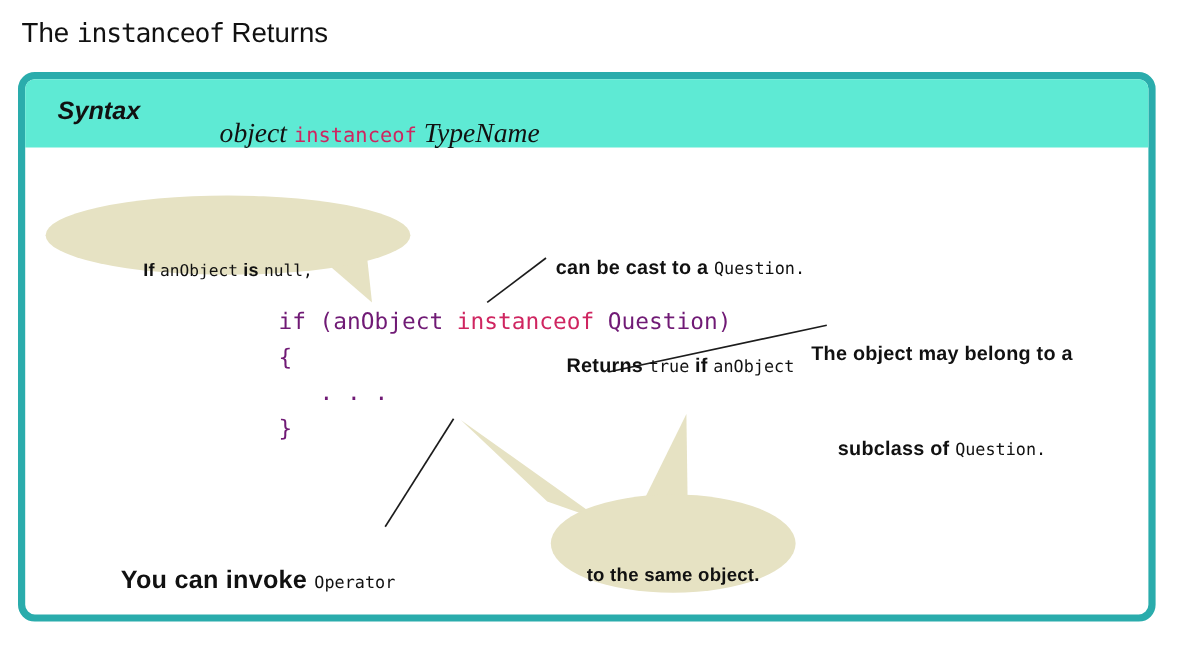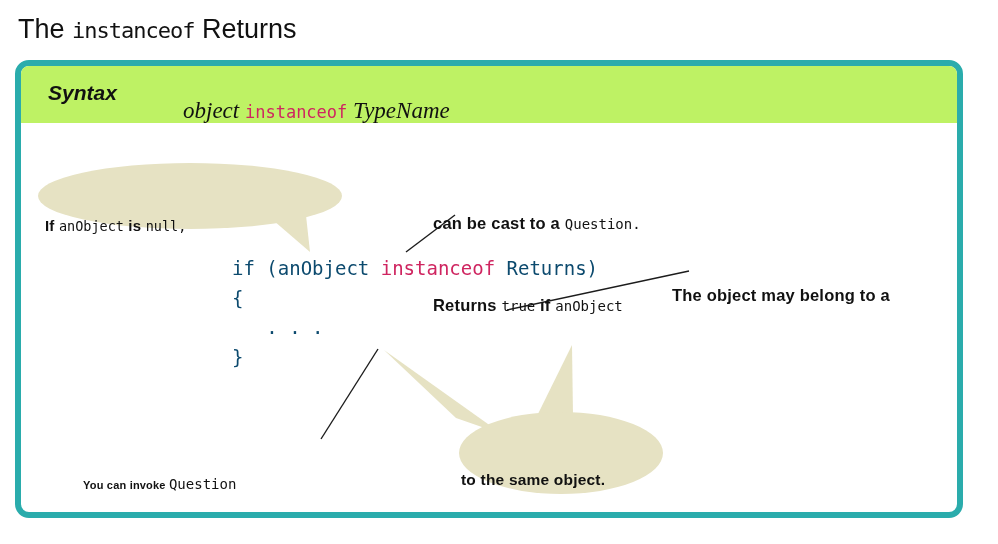--- a/index.html
+++ b/index.html
@@ -3,55 +3,55 @@
 <meta charset="utf-8">
 <style>
   * { margin:0; padding:0; box-sizing:border-box; }
   html,body { background:#ffffff; }
   .page {
     position:relative; width:998px; height:544px; background:#ffffff;
     font-family:"Liberation Sans", sans-serif; color:#111; overflow:hidden;
   }
   
   .title { position:absolute; left:18px; top:14px; white-space:pre; }
-  .title .seg-sans { font-family:"Liberation Sans",sans-serif; font-size:27px; font-weight:400; }
+  .title .seg-sans { font-family:"Liberation Sans",sans-serif; font-size:23px; font-weight:400; }
   .title .seg-mono { font-family:"DejaVu Sans Mono",monospace; font-size:22px; letter-spacing:-1px; }
   
   .panel {
     position:absolute; left:15px; top:60px; width:948px; height:458px;
     background:#ffffff; border:6px solid #2aacac; border-radius:14px;
   }
   .syntax-bar {
     position:absolute; left:0; top:0; right:0; height:57px;
-    background:#bef264; border-radius:8px 8px 0 0;
+    background:#5eead4; border-radius:8px 8px 0 0;
   }
   .syntax-label {
     position:absolute; left:27px; top:15px;
     font-family:"Liberation Sans",sans-serif; font-style:italic; font-weight:700; font-size:21px;
   }
   .syntax-expr { position:absolute; left:162px; top:12px; white-space:pre;margin-top:20px; }
   .syntax-expr .seg-serif { font-family:"Liberation Serif",serif; font-style:italic; font-size:23px; }
   .syntax-expr .seg-red { font-family:"DejaVu Sans Mono",monospace; font-size:17px; color:#cf2560; }
   
   .overlay { position:absolute; left:0; top:0; width:998px; height:544px; pointer-events:none; }
   
   .code { position:absolute; left:232px; top:254px; }
   .code .code-line { white-space:pre; font-size:19px; line-height:28.6px; }
-  .code .seg-mono { font-family:"DejaVu Sans Mono",monospace; color:#0c4a6e; }
+  .code .seg-mono { font-family:"DejaVu Sans Mono",monospace; color:#701a75; }
   .code .seg-red  { font-family:"DejaVu Sans Mono",monospace; color:#cf2560; }
   
-  .note { position:absolute; white-space:pre; }
+  .note { position:absolute; text-align:center; white-space:pre; }
   .note .seg-hand { font-family:"Liberation Sans",sans-serif; font-weight:700; letter-spacing:.2px; }
   .note .seg-mono { font-family:"DejaVu Sans Mono",monospace; font-weight:400; }
   .note-returns  { left:433px; top:156px; width:268px; line-height:27px; }
   .note-returns .seg-hand { font-size:16.5px; }  .note-returns .seg-mono { font-size:14px; }
-  .note-subclass { left:672px; top:230px; width:314px; line-height:26px; }
+  .note-subclass { left:628px; top:230px; width:314px; line-height:26px; }
   .note-subclass .seg-hand { font-size:16.5px; } .note-subclass .seg-mono { font-size:14px; }
   .note-invoke   { left:83px;  top:416px; width:264px; line-height:27px; }
-  .note-invoke .seg-hand { font-size:11px; }   .note-invoke .seg-mono { font-size:14px; }
+  .note-invoke .seg-hand { font-size:21px; }   .note-invoke .seg-mono { font-size:14px; }
   .bubble1-text  { left:45px;  top:166px; width:290px; line-height:24px; }
   .bubble1-text .seg-hand { font-size:15px; }    .bubble1-text .seg-mono { font-size:13.5px; }
   .bubble2-text  { left:461px; top:420px; width:200px; line-height:24px; }
   .bubble2-text .seg-hand { font-size:15.5px; }
 </style>
 </head>
 <body>
 
 <div class="page">
 
@@ -72,41 +72,42 @@
 
     <ellipse cx="190" cy="196" rx="152" ry="33" fill="#e6e2c3"></ellipse>
     <ellipse cx="561" cy="453" rx="102" ry="41" fill="#e6e2c3"></ellipse>
 
     <line x1="455" y1="215" x2="406" y2="252" stroke="#1c1c1c" stroke-width="1.4"></line>
     <line x1="507" y1="310" x2="689" y2="271" stroke="#1c1c1c" stroke-width="1.4"></line>
     <line x1="321" y1="439" x2="378" y2="349" stroke="#1c1c1c" stroke-width="1.4"></line>
   </svg>
 
   <div class="code">
-    <div class="code-line"><span class="seg-mono">if (anObject </span><span class="seg-red">instanceof</span><span class="seg-mono"> Returns)</span></div>
+    <div class="code-line"><span class="seg-mono">if (anObject </span><span class="seg-red">instanceof</span><span class="seg-mono"> Question)</span></div>
     <div class="code-line"><span class="seg-mono">{</span></div>
     <div class="code-line"><span class="seg-mono">   . . .</span></div>
     <div class="code-line"><span class="seg-mono">}</span></div>
   </div>
 
   <div class="note bubble1-text">
     <div><span class="seg-hand">If </span><span class="seg-mono">anObject</span><span class="seg-hand"> is </span><span class="seg-mono">null,</span></div>
   </div>
 
   <div class="note note-returns">
     <div><span class="seg-hand">can be cast to a </span><span class="seg-mono">Question.</span></div>
     <div><span class="seg-hand">Returns </span><span class="seg-mono">true</span><span class="seg-hand"> if </span><span class="seg-mono">anObject</span></div>
   </div>
 
   <div class="note note-subclass">
     <div><span class="seg-hand">The object may belong to a</span></div>
+    <div><span class="seg-hand">subclass of </span><span class="seg-mono">Question.</span></div>
   </div>
 
   <div class="note note-invoke">
-    <div><span class="seg-hand">You can invoke </span><span class="seg-mono">Question</span></div>
+    <div><span class="seg-hand">You can invoke </span><span class="seg-mono">Operator</span></div>
     
   </div>
 
   <div class="note bubble2-text">
     <div><span class="seg-hand">to the same object.</span></div>
   </div>
 
 </div>
 
 </body></html>

